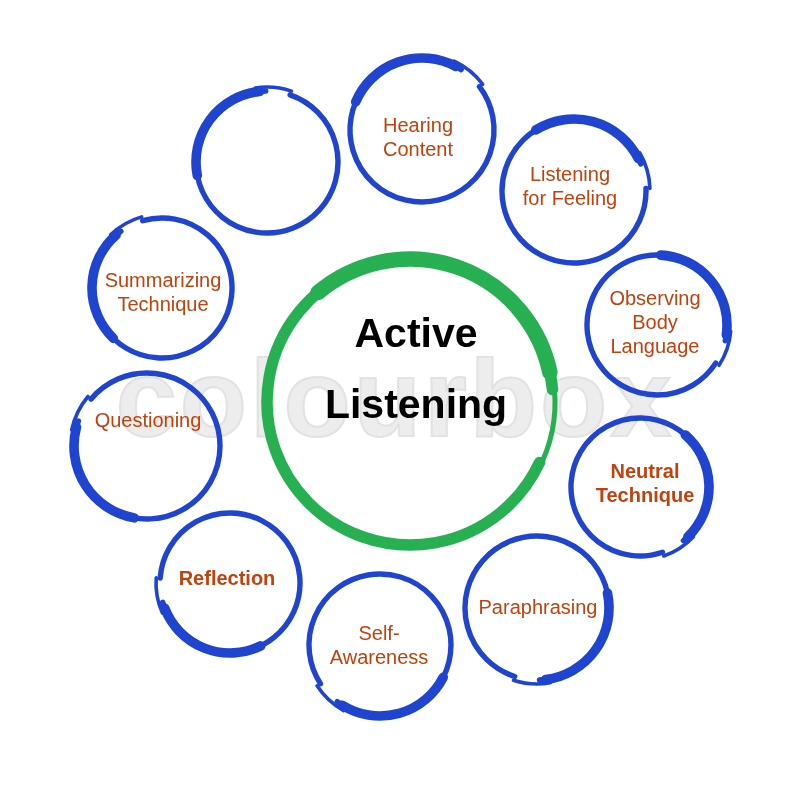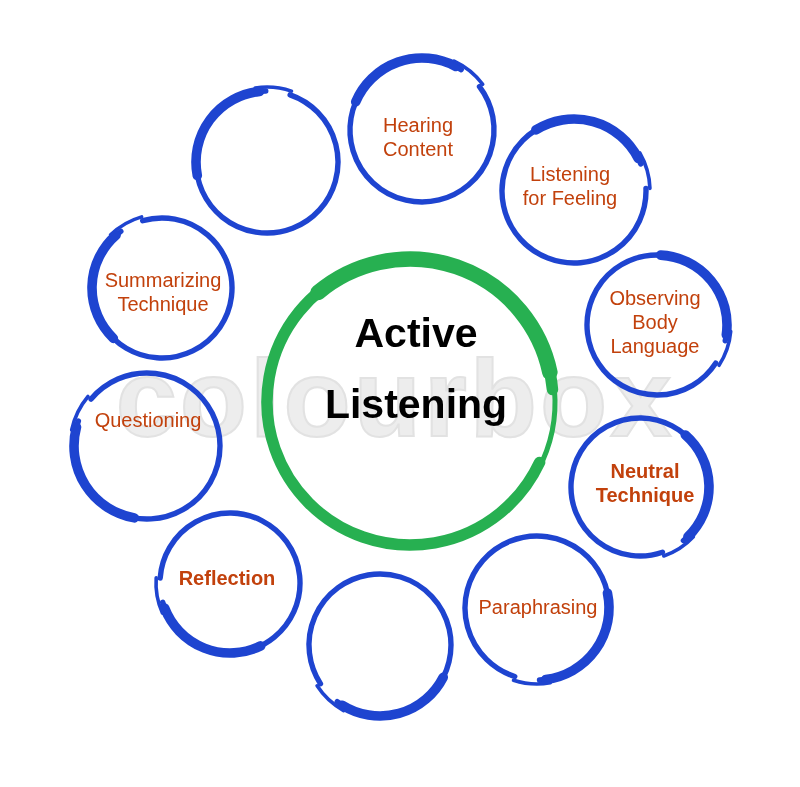--- a/index.html
+++ b/index.html
@@ -98,20 +98,24 @@
       <path d="M 97.20 158.85 A 76 76 0 0 1 60.51 156.28" fill="none" stroke="#1e44d0" stroke-width="3.6" stroke-linecap="round"></path>
     </svg>
     <div class="node-label" style="left: 538px; top: 607px;">
       <div>Paraphrasing</div>
     </div>
     <svg width="166" height="166" viewBox="0 0 166 166" class="ring" style="left: 297px; top: 562px;">
       <path d="M 23.45 121.67 A 71 71 0 1 1 40.27 139.70" fill="none" stroke="#1e44d0" stroke-width="5.4" stroke-linecap="round"></path>
       <path d="M 146.26 115.23 A 71 71 0 0 1 45.38 143.21" fill="none" stroke="#1e44d0" stroke-width="9.6" stroke-linecap="round"></path>
       <path d="M 46.64 148.60 A 75 75 0 0 1 20.10 123.85" fill="none" stroke="#1e44d0" stroke-width="3.6" stroke-linecap="round"></path>
     </svg>
+    <div class="node-label" style="left: 379px; top: 645px;">
+      <div>Self-</div>
+      <div>Awareness</div>
+    </div>
     <svg width="164" height="164" viewBox="0 0 164 164" class="ring" style="left: 148px; top: 501px;">
       <path d="M 12.17 77.12 A 70 70 0 1 1 14.71 101.29" fill="none" stroke="#1e44d0" stroke-width="5.4" stroke-linecap="round"></path>
       <path d="M 112.69 144.92 A 70 70 0 0 1 16.65 107.09" fill="none" stroke="#1e44d0" stroke-width="9.6" stroke-linecap="round"></path>
       <path d="M 14.40 112.10 A 74 74 0 0 1 8.18 76.84" fill="none" stroke="#1e44d0" stroke-width="3.6" stroke-linecap="round"></path>
     </svg>
     <div class="node-label" style="left: 227px; top: 578px; font-weight: bold;">
       <div>Reflection</div>
     </div>
     <svg width="170" height="170" viewBox="0 0 170 170" class="ring" style="left: 62px; top: 361px;">
       <path d="M 29.08 38.08 A 73 73 0 1 1 16.40 60.03" fill="none" stroke="#1e44d0" stroke-width="5.4" stroke-linecap="round"></path>

